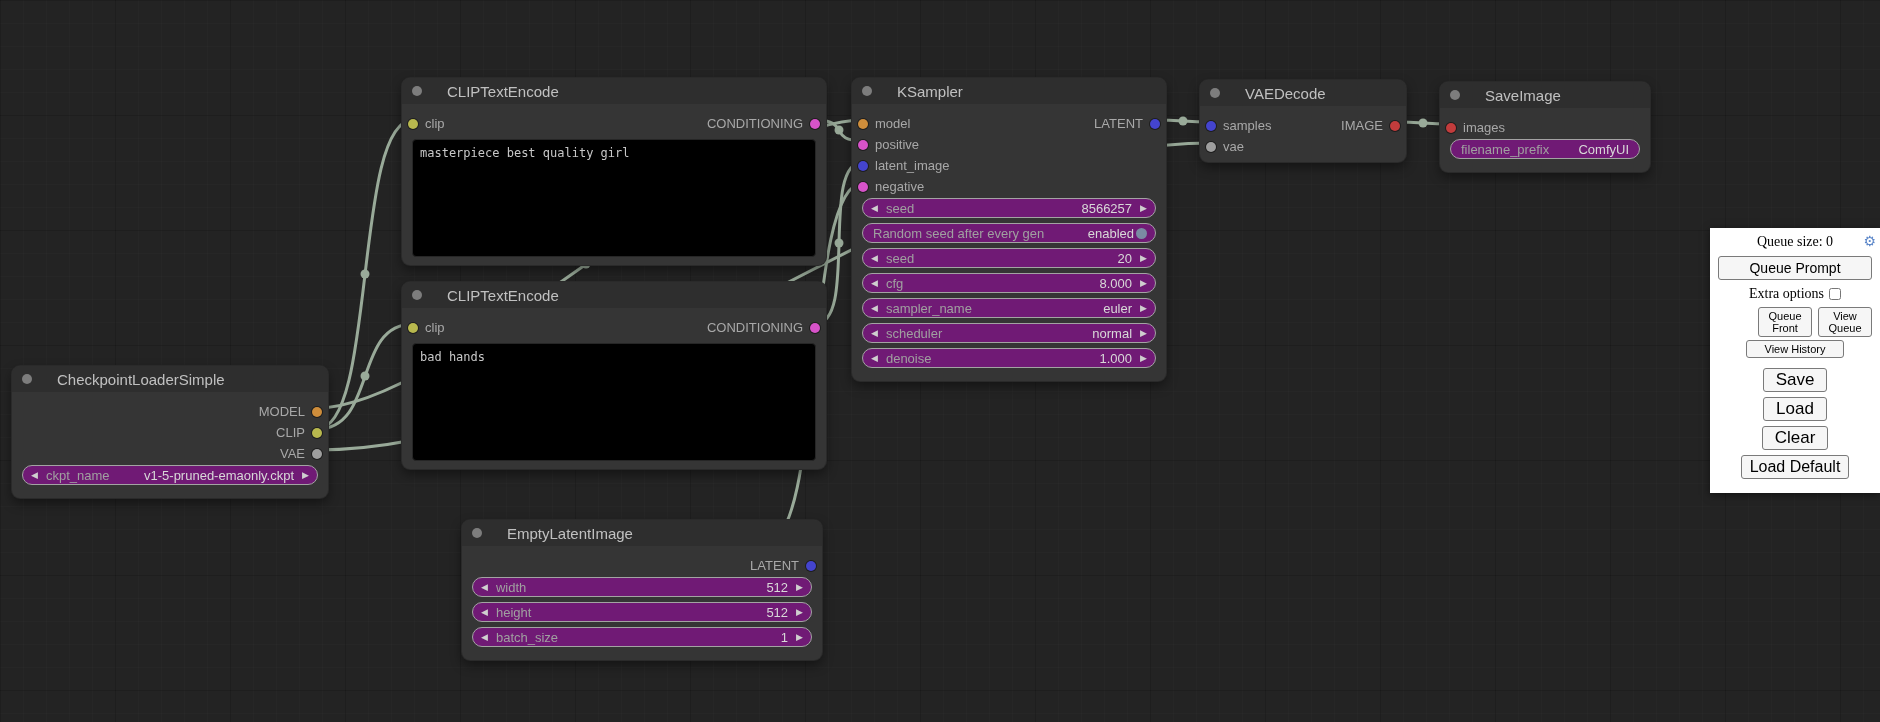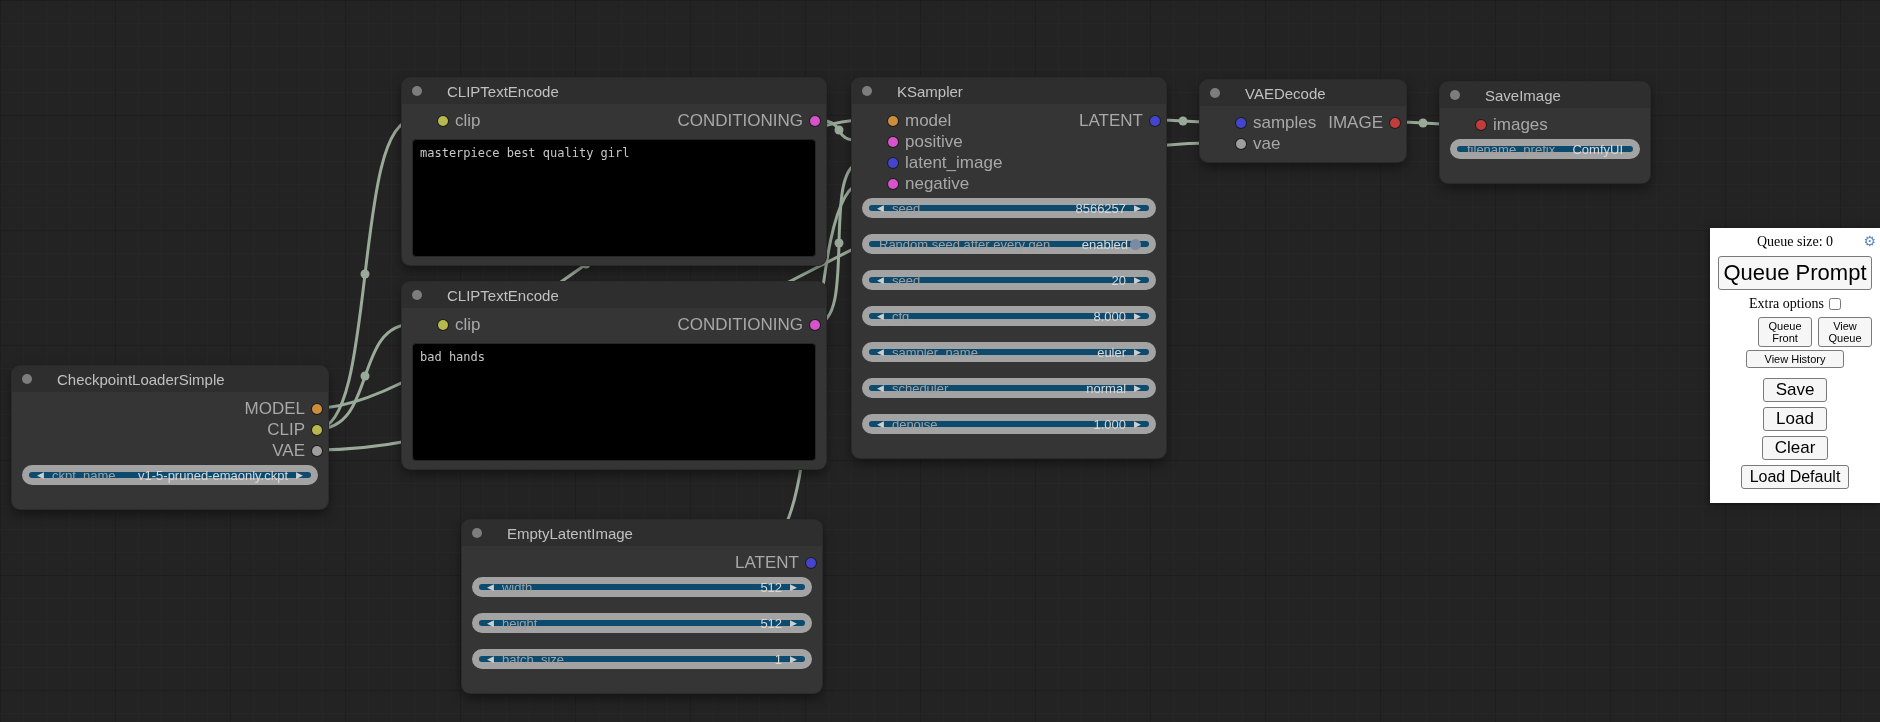--- a/index.html
+++ b/index.html
@@ -27,35 +27,35 @@
     box-shadow:0 0 0 1px #2a2a2a, 0 5px 12px rgba(0,0,0,0.45);
   }
   .node-title {
     height:26px; background:#2e2e2e; border-radius:8px 8px 0 0;
     display:flex; align-items:center; gap:25px; padding:0 10px;
     color:#c0c0c0; font-size:15px;
   }
   .tdot { width:10px; height:10px; border-radius:50%; background:#7d7d7d; flex:0 0 auto; }
 
   .slots { padding-top:6px; }
-  .slot-row { display:flex; align-items:flex-end; height:21px; padding:0 6px; font-size:17px; color:#a8a8a8;margin-left:30px; }
+  .slot-row { display:flex; align-items:flex-end; height:21px; padding:0 6px; font-size:13px; color:#a8a8a8; }
   .in  { display:flex; align-items:center; gap:7px; }
   .out { display:flex; align-items:center; gap:7px; margin-left:auto; }
   .dot { width:10px; height:10px; border-radius:50%; box-shadow:0 0 0 1px rgba(0,0,0,0.45); flex:0 0 auto; }
 
   .c-model { background:#CE8D3B; }
   .c-clip  { background:#B8B84E; }
   .c-vae   { background:#9E9E9E; }
   .c-cond  { background:#D753C9; }
   .c-latent{ background:#4444CE; }
   .c-image { background:#C23C3C; }
 
   .widget {
-    height:20px; margin:4px 10px 16px;
-    background:#0c4a6e; border:7px solid #a3a3a3; border-radius:11px;
+    height:20px; margin:4px 10px 5px;
+    background:#701a75; border:1px solid #a3a3a3; border-radius:11px;
     display:flex; align-items:center; padding:0 8px;
     font-size:13px; color:#a0a0a0;
   }
   .w-arrow { font-family:"DejaVu Sans", sans-serif; font-size:9px; color:#cfcfcf; line-height:1; }
   .w-label { margin-left:8px; white-space:nowrap; }
   .w-value { margin-left:auto; margin-right:8px; color:#d8d8d8; white-space:nowrap; }
   .widget.no-arrows .w-label { margin-left:2px; }
   .widget.no-arrows .w-value { margin-right:2px; }
   .toggle-dot { width:11px; height:11px; border-radius:50%; background:#7a8ba3; flex:0 0 auto; }
 
@@ -71,21 +71,21 @@
     background:#ffffff; color:#000; text-align:center;
     font-family:"Liberation Serif", serif;
     padding:4px 8px 14px; box-shadow:0 2px 8px rgba(0,0,0,0.5);
   }
   .menu-header { position:relative; height:20px; font-size:14px; line-height:20px; }
   .gear { position:absolute; right:-4px; top:-1px; font-family:"DejaVu Sans",sans-serif; font-size:14px; color:#5c87c9; cursor:pointer; }
   .menu button {
     font-family:"Liberation Sans", sans-serif; color:#000;
     background:#f6f6f6; border:1px solid #7a7a7a; border-radius:3px; cursor:pointer;
   }
-  .btn-queue-prompt { width:100%; font-size:22px; padding:3px 0; margin:4px 0 5px; }
+  .btn-queue-prompt { width:100%; font-size:14px; padding:3px 0; margin:4px 0 5px; }
   .extra-row { display:flex; align-items:center; justify-content:center; gap:5px; font-size:14px; height:18px; margin-bottom:4px; }
   .extra-row input { width:12px; height:12px; }
   .row-2 { display:flex; gap:6px; margin-bottom:3px;padding-left:40px; }
   .row-2 button { flex:1; font-size:11px; padding:2px 0; }
   .btn-history { display:block; width:64%; margin:0 auto 10px; font-size:11px; padding:2px 0; }
   .btn-big { display:block; margin:5px auto 0; font-size:17px; padding:1px 12px; }
   .btn-default { font-size:16px; padding:2px 8px; }
 </style>
 </head>
 <body>

